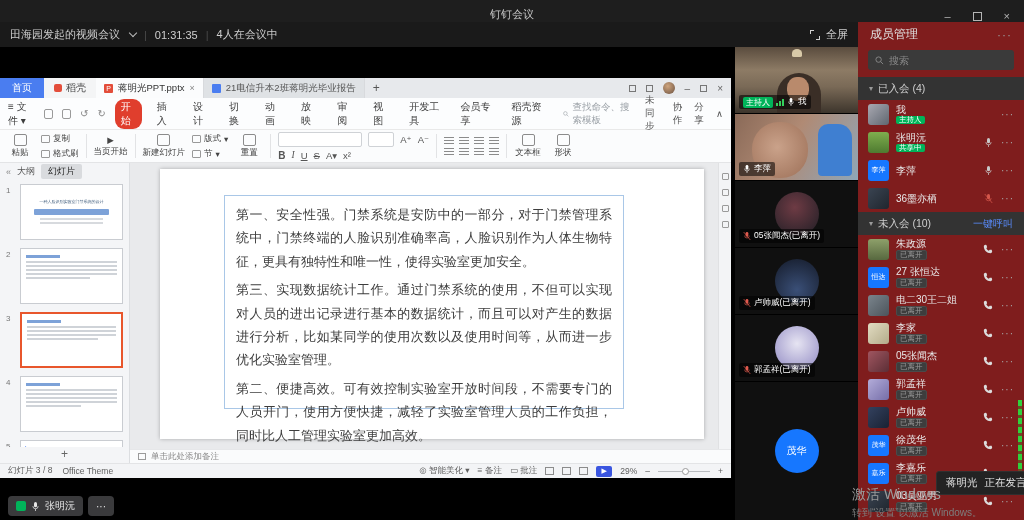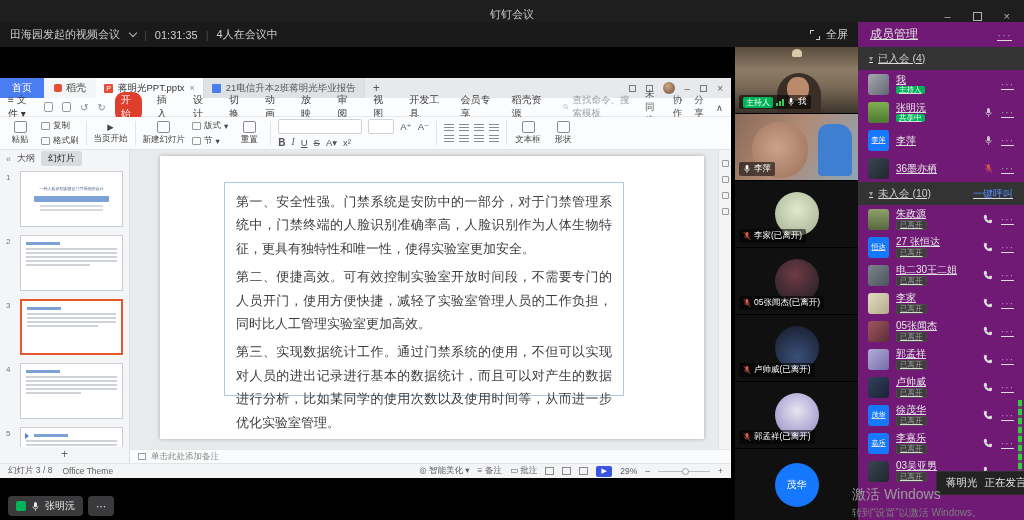--- a/index.html
+++ b/index.html
@@ -39,21 +39,21 @@
   .doc-tab.active { background:#fbfcfd; }
   .doc-tab.inactive { background:#dfe2e5; color:#555; }
   .ppticon{width:9px;height:9px;background:#e34d3a;border-radius:1px;color:#fff;font-size:7px;display:flex;align-items:center;justify-content:center;flex:none;}
   .imgicon{width:9px;height:9px;background:#4a7df0;border-radius:1px;flex:none;}
   .tab-x{color:#888;font-size:9px;}
   .newtab{display:flex;align-items:center;padding:0 8px;color:#555;font-size:12px;}
   .wps-winctrls{margin-left:auto;display:flex;align-items:center;gap:10px;padding-right:8px;color:#666;}
   .avatar-mini{width:12px;height:12px;border-radius:50%;background:radial-gradient(circle at 40% 35%,#cfa57e,#6b5140);}
   .wbox{width:7px;height:7px;border:1px solid #777;display:inline-block;}
 
-  .wps-menubar { height:19px; background:#fcfdfe; border-bottom:1px solid #e9e9e9; display:flex; align-items:center; gap:9px; padding:8px 8px; font-size:10px; color:#3d3d3d; }
+  .wps-menubar { height:32px; background:#fcfdfe; border-bottom:1px solid #e9e9e9; display:flex; align-items:center; gap:9px; padding:8px 8px; font-size:10px; color:#3d3d3d; }
   .ribbon-tab { padding:1px 6px; }
   .ribbon-tab.active { background:#e03e2d; color:#fff; border-radius:9px; }
   .qicon { width:11px; height:10px; border:1px solid #9a9a9a; border-radius:2px; display:inline-block; }
   .qarrow{font-size:10px;color:#888;}
   .cmdsearch { color:#9aa0a6; display:flex; gap:4px; align-items:center; font-size:9.5px; margin-left:6px;}
   .acct { display:flex; align-items:center; gap:10px; color:#555; margin-left:auto; font-size:9.5px;}
 
   .wps-toolbar { height:33px; background:#fbfcfd; border-bottom:1px solid #e3e4e6; display:flex; align-items:center; gap:7px; padding:0 6px; color:#444; font-size:8.5px; }
   .tbig { display:flex; flex-direction:column; align-items:center; gap:1px; min-width:28px;}
   .tbig .ticon{width:13px;height:12px;border:1px solid #8b8b8b;border-radius:2px;}
@@ -129,21 +129,21 @@
   .av-dark-red { background:radial-gradient(circle at 45% 35%,#6e3b44,#1d1d24); }
   .av-purple { background:radial-gradient(circle at 50% 40%,#e6e4f2,#8f88c2); }
   .av-night { background:radial-gradient(circle at 50% 70%,#3a4f77,#141a28); }
   .av-blue { background:#1677ff; color:#fff; font-size:10px; display:flex; align-items:center; justify-content:center; }
   .vlabel { position:absolute; left:4px; bottom:4px; display:flex; align-items:center; gap:3px; background:rgba(0,0,0,.55); border-radius:2px; padding:1px 4px; color:#fff; font-size:8.5px; white-space:nowrap; }
   .vbadge { background:#00b45a; color:#fff; font-size:8px; padding:0 3px; border-radius:2px; }
   .sig { display:flex; align-items:flex-end; gap:1px; }
   .sig i { width:2px; background:#35d05c; display:block; }
 
   
-  .members { flex:1; background:#701a75; display:flex; flex-direction:column; position:relative; color:#ddd; overflow:hidden;text-decoration:underline; }
+  .members { flex:1; background:#7f1d1d; display:flex; flex-direction:column; position:relative; color:#ddd; overflow:hidden; }
   .m-head { height:25px; display:flex; align-items:center; padding:0 12px; font-size:12px; color:#e0e0e0; }
   .m-more { margin-left:auto; color:#9a9a9a; letter-spacing:1px; }
   .m-search { margin:3px 10px 7px 10px; height:20px; background:#3a3a3a; border-radius:3px; display:flex; align-items:center; gap:5px; padding:0 7px; }
   .m-search input { flex:1; background:transparent; border:none; outline:none; color:#ccc; font-size:10px; width:100%; }
   .m-search input::placeholder { color:#8a8a8a; }
   .sect { height:23px; background:#333333; display:flex; align-items:center; gap:5px; padding:0 11px; font-size:10.5px; color:#cfcfcf; }
   .caret { color:#9a9a9a; font-size:8px; }
   .calllink { margin-left:auto; color:#5a8dff; font-size:10px; }
   .mrow { height:28px; display:flex; align-items:center; gap:7px; padding:0 10px; }
   .mav { width:21px; height:21px; border-radius:3px; flex:none; display:flex; align-items:center; justify-content:center; color:#fff; font-size:7px; }
@@ -410,22 +410,22 @@
                 </div>
                 <div class="addslide">+</div>
               </div>
 
               <div class="editor">
                 <div class="canvas">
                   <div class="slidearea">
                     <div class="slide">
                       <div class="textbox">
                         <div class="tb-p">第一、安全性强。门禁系统是安防中的一部分，对于门禁管理系统中，门禁终端的人脸识别准确率高，人脸识别作为人体生物特征，更具有独特性和唯一性，使得实验室更加安全。</div>
+                        <div class="tb-p">第三、实现数据统计工作。通过门禁系统的使用，不但可以实现对人员的进出记录进行基本的数据统计，而且可以对产生的数据进行分析，比如某同学的使用次数以及使用时间等，从而进一步优化实验室管理。</div>
                         <div class="tb-p">第二、便捷高效。可有效控制实验室开放时间段，不需要专门的人员开门，使用方便快捷，减轻了实验室管理人员的工作负担，同时比人工管理实验室更加高效。</div>
-                        <div class="tb-p">第三、实现数据统计工作。通过门禁系统的使用，不但可以实现对人员的进出记录进行基本的数据统计，而且可以对产生的数据进行分析，比如某同学的使用次数以及使用时间等，从而进一步优化实验室管理。</div>
                       </div>
                     </div>
                   </div>
                   <div class="rightstrip">
                     <span class="rsico"></span>
                     <span class="rsico"></span>
                     <span class="rsico"></span>
                     <span class="rsico"></span>
                   </div>
                 </div>
@@ -494,31 +494,20 @@
           <div class="vtile cam2">
             <span class="chair"></span>
             <span class="face"></span>
             <span class="vlabel">
               <svg class="ico" width="8" height="10" viewBox="0 0 12 14">
                   <rect x="4" y="1" width="4" height="7" rx="2" fill="#fff"></rect>
                   <path d="M2.5 6.5a3.5 3.5 0 0 0 7 0" fill="none" stroke="#fff"></path>
                   <line x1="6" y1="10" x2="6" y2="13" stroke="#fff"></line>
                 </svg>
               <span>李萍</span>
-            </span>
-          </div>
-          <div class="vtile avtile">
-            <span class="bigav av-pale"></span>
-            <span class="vlabel">
-              <svg class="ico" width="8" height="10" viewBox="0 0 12 14">
-                  <rect x="4" y="1" width="4" height="7" rx="2" fill="#e05a4e"></rect>
-                  <path d="M2.5 6.5a3.5 3.5 0 0 0 7 0" fill="none" stroke="#e05a4e"></path>
-                  <line x1="1" y1="1" x2="11" y2="13" stroke="#e05a4e"></line>
-                </svg>
-              <span>李家(已离开)</span>
             </span>
           </div>
           <div class="vtile avtile">
             <span class="bigav av-dark-red"></span>
             <span class="vlabel">
               <svg class="ico" width="8" height="10" viewBox="0 0 12 14">
                   <rect x="4" y="1" width="4" height="7" rx="2" fill="#e05a4e"></rect>
                   <path d="M2.5 6.5a3.5 3.5 0 0 0 7 0" fill="none" stroke="#e05a4e"></path>
                   <line x1="1" y1="1" x2="11" y2="13" stroke="#e05a4e"></line>
                 </svg>
@@ -552,20 +541,27 @@
           </div>
         </div>
       </div>
     </div>
 
     <aside class="members">
       <div class="m-head">
         <span>成员管理</span>
         <span class="m-more">···</span>
       </div>
+      <div class="m-search">
+        <svg class="ico" width="9" height="9" viewBox="0 0 10 10">
+            <circle cx="4" cy="4" r="3" fill="none" stroke="#8a8a8a"></circle>
+            <line x1="6.2" y1="6.2" x2="9" y2="9" stroke="#8a8a8a"></line>
+          </svg>
+        <input placeholder="搜索" style="">
+      </div>
 
       <div class="sect">
         <span class="caret">▾</span>
         <span>已入会 (4)</span>
       </div>
 
       <div class="mrow">
         <span class="mav p-me"></span>
         <span class="mtext">
           <span class="mname">我</span>

